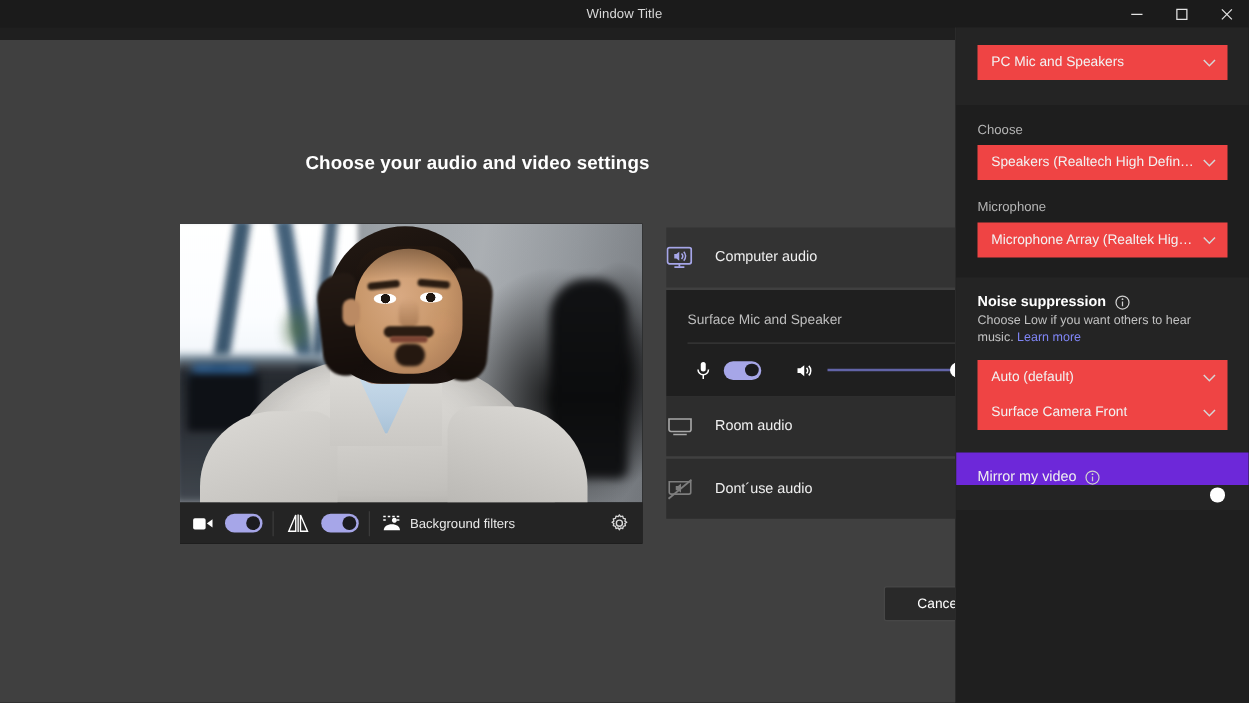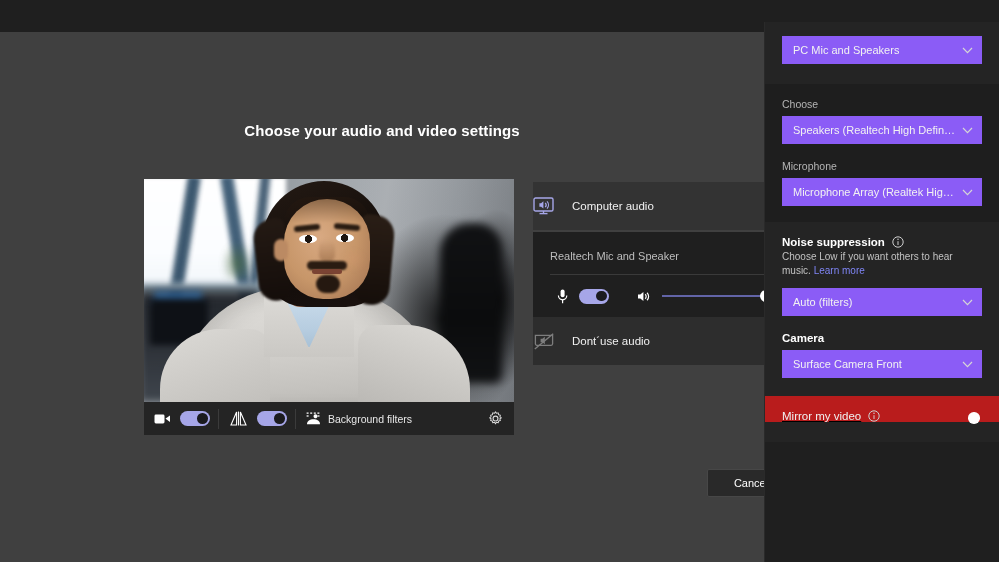--- a/index.html
+++ b/index.html
@@ -324,47 +324,73 @@
   }
   .sb-sec { padding: 0 17px; }
   .sb-sec.a { background: #242424; padding-top: 14px; padding-bottom: 20px; }
   .sb-sec.b { background: #1e1e1e; padding-top: 14px; padding-bottom: 16px; }
   .sb-sec.c { background: #242424; padding-top: 14px; padding-bottom: 18px; }
   .sb-label {
     font-size: 10.5px; color: #b5b5b5; margin-bottom: 6px;
   }
   .sb-label.bold { font-size: 11.5px; color: #ffffff; font-weight: bold; }
   .sb-select {
-    height: 28px; background: #8b5cf6;
+    height: 28px; background: #ef4444;
     display: flex; align-items: center; padding: 0 9px 0 11px;
     font-size: 11px; color: #f2f2f2;
   }
   .sb-select .val { white-space: nowrap; overflow: hidden; text-overflow: ellipsis; }
   .sb-select .chev { margin-left: auto; display: flex; color: #d6d6d6; padding-left: 6px; }
   .sb-helper {
     font-size: 10px; color: #c2c2c2; line-height: 14px; margin: 0 0 10px 0;
   }
   .sb-link { color: #7f85f5; }
   .titlerow { display: flex; align-items: center; gap: 7px; margin-bottom: 2px; }
   .infoicon { display: flex; color: #cfcfcf; }
   .mirrorrow {
-    display: flex; align-items: flex-start; gap: 7px; padding: 14px 17px 0 17px;
-    background: #b91c1c;
-    text-decoration: underline;
+    display: flex; align-items: flex-end; gap: 7px; padding: 14px 17px 0 17px;
+    background: #6d28d9;
   }
   .mirror-label { font-size: 11.5px; color: #f0f0f0; }
   .mirror-toggle-wrap { margin-left: auto; }
   .sb-spacer-c { background: #242424; height: 20px; }
   .sb-tail { background: #1f1f1f; height: 100%; }
 </style>
 </head>
 <body>
 
 <div class="app">
 
+  <div class="titlebar">
+    <span class="titlebar-text">Window Title</span>
+    <div class="winctl">
+      <div class="winbtn">
+        <span>
+          <svg width="11" height="11" viewBox="0 0 11 11">
+              <line x1="1" y1="5.5" x2="10" y2="5.5" stroke="currentColor" stroke-width="1"></line>
+            </svg>
+        </span>
+      </div>
+      <div class="winbtn">
+        <span>
+          <svg width="11" height="11" viewBox="0 0 11 11">
+              <rect x="1.5" y="1.5" width="8" height="8" fill="none" stroke="currentColor" stroke-width="1"></rect>
+            </svg>
+        </span>
+      </div>
+      <div class="winbtn">
+        <span>
+          <svg width="11" height="11" viewBox="0 0 11 11">
+              <line x1="1.5" y1="1.5" x2="9.5" y2="9.5" stroke="currentColor" stroke-width="1"></line>
+              <line x1="9.5" y1="1.5" x2="1.5" y2="9.5" stroke="currentColor" stroke-width="1"></line>
+            </svg>
+        </span>
+      </div>
+    </div>
+  </div>
 
   <div class="stage">
 
     <div class="heading">Choose your audio and video settings</div>
 
     <div class="preview">
       <div class="video">
         <div class="bg-room"></div>
         <div class="bg-window"></div>
         <div class="bg-mullion-a"></div>
@@ -460,21 +486,21 @@
             <path d="M12.2 5.8 a3.2 3.2 0 0 1 0 4.4" fill="none" stroke="currentColor" stroke-width="1.2"></path>
             <path d="M14 4.4 a5.2 5.2 0 0 1 0 7.2" fill="none" stroke="currentColor" stroke-width="1.2"></path>
             <line x1="10.5" y1="14" x2="10.5" y2="16.4" stroke="currentColor" stroke-width="1.4"></line>
             <line x1="6.5" y1="16.6" x2="14.5" y2="16.6" stroke="currentColor" stroke-width="1.4"></line>
           </svg>
         </span>
         <span class="opt-label">Computer audio</span>
       </div>
 
       <div class="optgroup">
-        <div class="sub-label">Realtech Mic and Speaker</div>
+        <div class="sub-label">Surface Mic and Speaker</div>
         <div class="sep"></div>
         <div class="microw">
           <span class="icon-mono">
             <svg width="11" height="15" viewBox="0 0 11 15">
               <rect x="3.6" y="0.6" width="4" height="7.6" rx="2" fill="currentColor"></rect>
               <path d="M1.4 6.6 a4.2 4.2 0 0 0 8.4 0" fill="none" stroke="currentColor" stroke-width="1.2"></path>
               <line x1="5.6" y1="10.6" x2="5.6" y2="14.2" stroke="currentColor" stroke-width="1.2"></line>
             </svg>
           </span>
           <span class="toggle on">
@@ -489,20 +515,29 @@
             </svg>
           </span>
           <span class="slider">
             <span class="slider-track"></span>
             <span class="slider-thumb"></span>
           </span>
         </div>
       </div>
 
 
+      <div class="opt">
+        <span class="opt-icon">
+          <svg width="20" height="15" viewBox="0 0 20 15" style="color:#a8a8a8">
+            <path d="M1.2 1.2 h17.6 v8.4 a1.6 1.6 0 0 1 -1.6 1.6 h-14.4 a1.6 1.6 0 0 1 -1.6 -1.6 Z" fill="none" stroke="currentColor" stroke-width="1.3"></path>
+            <line x1="4.6" y1="13.6" x2="15.4" y2="13.6" stroke="currentColor" stroke-width="1.3"></line>
+          </svg>
+        </span>
+        <span class="opt-label">Room audio</span>
+      </div>
 
       <div class="opt">
         <span class="opt-icon">
           <svg width="20" height="17" viewBox="0 0 20 17" style="color:#7e7e7e">
             <path d="M1.4 2.4 h17.2 v8.4 a1.5 1.5 0 0 1 -1.5 1.5 h-14.2 a1.5 1.5 0 0 1 -1.5 -1.5 Z" fill="none" stroke="currentColor" stroke-width="1.3"></path>
             <path d="M6.6 5.8 h1.8 L10.8 3.8 v7.4 L8.4 9.2 H6.6 Z" fill="currentColor"></path>
             <line x1="0.8" y1="16" x2="19.2" y2="0.8" stroke="currentColor" stroke-width="1.4"></line>
           </svg>
         </span>
         <span class="opt-label">Dont´use audio</span>
@@ -552,28 +587,27 @@
         <span class="infoicon">
           <svg width="12" height="12" viewBox="0 0 12 12">
               <circle cx="6" cy="6" r="5.2" fill="none" stroke="currentColor" stroke-width="1"></circle>
               <circle cx="6" cy="3.3" r="0.75" fill="currentColor"></circle>
               <line x1="6" y1="5.2" x2="6" y2="9" stroke="currentColor" stroke-width="1"></line>
             </svg>
         </span>
       </div>
       <div class="sb-helper"><span>Choose Low if you want others to hear music. </span><span class="sb-link">Learn more</span></div>
       <div class="sb-select">
-        <span class="val">Auto (filters)</span>
+        <span class="val">Auto (default)</span>
         <span class="chev">
           <svg width="11" height="7" viewBox="0 0 11 7">
               <path d="M1 1 L5.5 5.6 L10 1" fill="none" stroke="currentColor" stroke-width="1.2"></path>
             </svg>
         </span>
       </div>
-      <div class="sb-label bold" style="margin-top:16px;margin-bottom:6px">Camera</div>
       <div class="sb-select">
         <span class="val">Surface Camera Front</span>
         <span class="chev">
           <svg width="11" height="7" viewBox="0 0 11 7">
               <path d="M1 1 L5.5 5.6 L10 1" fill="none" stroke="currentColor" stroke-width="1.2"></path>
             </svg>
         </span>
       </div>
     </div>
 

